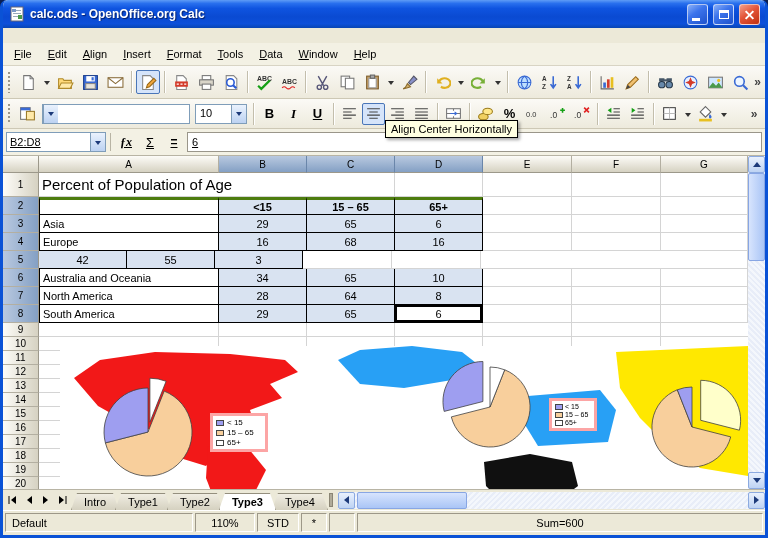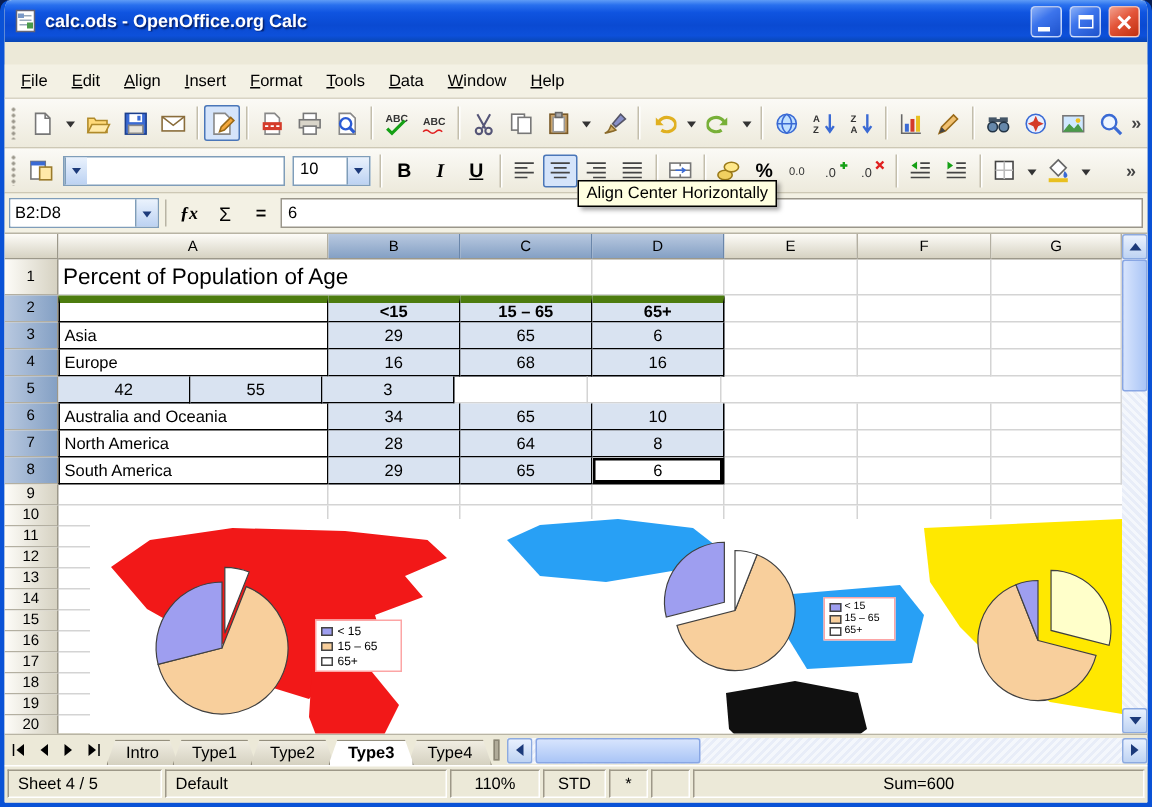--- a/index.html
+++ b/index.html
@@ -40,21 +40,21 @@
   .txt-u { text-decoration:underline; }
   .overflow { margin-left:auto; font-weight:bold; color:#444; width:16px; text-align:center; font-size:12px; }
 
   .combo { height:20px; background:#fff; border:1px solid #7f9db9; display:flex; align-items:stretch; margin:0 2px; }
   .combo .cval { flex:1; padding:2px 4px; font-size:11px; white-space:nowrap; overflow:hidden; }
   .combo .cbtn { width:15px; flex:0 0 15px; background:linear-gradient(#eaf2fd,#bcd2f2); border-left:1px solid #7f9db9; display:flex; align-items:center; justify-content:center; }
   .combo .cbtn::after, .namebox .cbtn::after { content:""; border:3px solid transparent; border-top:4px solid #1c3a7a; margin-top:4px; }
   .combo-font { width:148px; flex:0 0 148px; }
   .combo-size { width:52px; flex:0 0 52px; }
 
-  .formulabar { height:27px; flex:0 0 27px; background:#f3f1e4; display:flex; align-items:center; padding:2px 3px; gap:2px; border-bottom:1px solid #b8b4a4; }
+  .formulabar { height:27px; flex:0 0 27px; background:#f3f1e4; display:flex; align-items:center; padding:2px 3px; gap:2px; border-bottom:1px solid #b8b4a4;text-decoration:underline; }
   .namebox { width:100px; flex:0 0 100px; height:20px; border:1px solid #7f9db9; background:#fff; display:flex; }
   .namebox input { flex:1; min-width:0; border:none; outline:none; font:11px "Liberation Sans",sans-serif; padding:0 3px; }
   .namebox .cbtn { width:15px; flex:0 0 15px; background:linear-gradient(#eaf2fd,#bcd2f2); border-left:1px solid #7f9db9; display:flex; align-items:center; justify-content:center; }
   .fsep { width:1px; height:18px; background:#b8b4a4; margin:0 2px; }
   .fbtn { width:22px; height:20px; display:flex; align-items:center; justify-content:center; font-size:12px; flex:0 0 22px; }
   .f-fx { font-style:italic; font-family:"Liberation Serif",serif; font-weight:bold; }
   .f-sum { font-size:13px; }
   .f-eq { font-weight:bold; }
   .finput { flex:1; height:20px; border:1px solid #9a968a; background:#fff; font:11px "Liberation Sans",sans-serif; padding:0 4px; outline:none; }
 
@@ -66,32 +66,32 @@
   .ch.hsel { background:linear-gradient(#b9c9e0,#84a0c4); border-right-color:#6a86aa; }
   .w-a{width:180px;flex:0 0 180px} .w-b,.w-c,.w-d{width:88px;flex:0 0 88px} .w-e,.w-f{width:89px;flex:0 0 89px} .w-g{flex:1 1 auto}
   .grow { display:flex; }
   .r1{height:24px;flex:0 0 24px} .rd{height:18px;flex:0 0 18px} .re{height:14px;flex:0 0 14px}
   .rh { width:36px; flex:0 0 36px; display:flex; align-items:center; justify-content:center; font-size:10px; background:linear-gradient(90deg,#fdfcf8,#d6d2c2); border-right:1px solid #9c988a; border-bottom:1px solid #b3afa1; }
   .rh.hsel { background:linear-gradient(90deg,#b9c9e0,#84a0c4); }
   .cell { display:flex; align-items:center; padding:0 3px; border-right:1px solid #d4d4d4; border-bottom:1px solid #d4d4d4; overflow:hidden; white-space:nowrap; }
   .span-ac { width:356px; flex:0 0 356px; font-size:15px; font-weight:normal; }
   .tc { border-right:1px solid #000; border-bottom:1px solid #000; }
   .bl { border-left:1px solid #000; }
-  .r2 .tc { border-top:5px solid #4d7c0f; }
+  .r2 .tc { border-top:3px solid #4d7c0f; }
   .hdr { font-weight:bold; }
   .num { justify-content:center; padding:0 2px; }
   .selbg { background:#d9e3f1; }
   .active { background:#fff; box-shadow:inset 0 0 0 2px #000; }
   .gl { flex:1; border-bottom:1px solid #d4d4d4;
     background-image:linear-gradient(#d4d4d4,#d4d4d4),linear-gradient(#d4d4d4,#d4d4d4),linear-gradient(#d4d4d4,#d4d4d4),linear-gradient(#d4d4d4,#d4d4d4),linear-gradient(#d4d4d4,#d4d4d4),linear-gradient(#d4d4d4,#d4d4d4);
     background-size:1px 100%; background-repeat:no-repeat;
     background-position:179px 0,267px 0,355px 0,443px 0,532px 0,621px 0; }
 
   .map-chart { position:absolute; left:57px; top:190px; width:688px; height:158px; background:#fff; }
-  .legend { position:absolute; background:#fff; border:1px solid #fca5a5; padding:2px 3px; display:flex; flex-direction:column; gap:1px; }
+  .legend { position:absolute; background:#fff; border:3px solid #fca5a5; padding:2px 3px; display:flex; flex-direction:column; gap:1px; }
   .lg1 { left:150px; top:67px; width:58px; }
   .lg2 { left:489px; top:52px; width:48px; }
   .lrow { display:flex; align-items:center; gap:3px; font-size:8px; }
   .lg2 .lrow { gap:2px; font-size:7px; }
   .sw { width:8px; height:6px; border:1px solid #444; flex:0 0 8px; }
   .sw1{background:#9e9ef0} .sw2{background:#f8cf9c} .sw3{background:#ffffff}
 
   .vscroll { width:17px; flex:0 0 17px; display:flex; flex-direction:column; background:#f0f3fa; }
   .sbtn { height:17px; flex:0 0 17px; width:17px; background:linear-gradient(#e9f1fe,#bed3f3); border:1px solid #8caae0; border-radius:2px; display:flex; align-items:center; justify-content:center; }
   .sbtn::after { content:""; border:4px solid transparent; }
@@ -704,21 +704,20 @@
     <span class="hscroll">
       <span class="sbtn left"></span>
       <span class="htrack">
           <span class="hthumb"></span>
         </span>
       <span class="sbtn right"></span>
     </span>
   </div>
 
   <div class="statusbar">
-    <span class="panel p-sheet">Sheet 4 / 5</span>
     <span class="panel p-style">Default</span>
     <span class="panel p-zoom">110%</span>
     <span class="panel p-mode">STD</span>
     <span class="panel p-mod">*</span>
     <span class="panel p-blank"></span>
     <span class="panel p-sum">Sum=600</span>
   </div>
 
   <div class="tooltip">Align Center Horizontally</div>
 </div>

